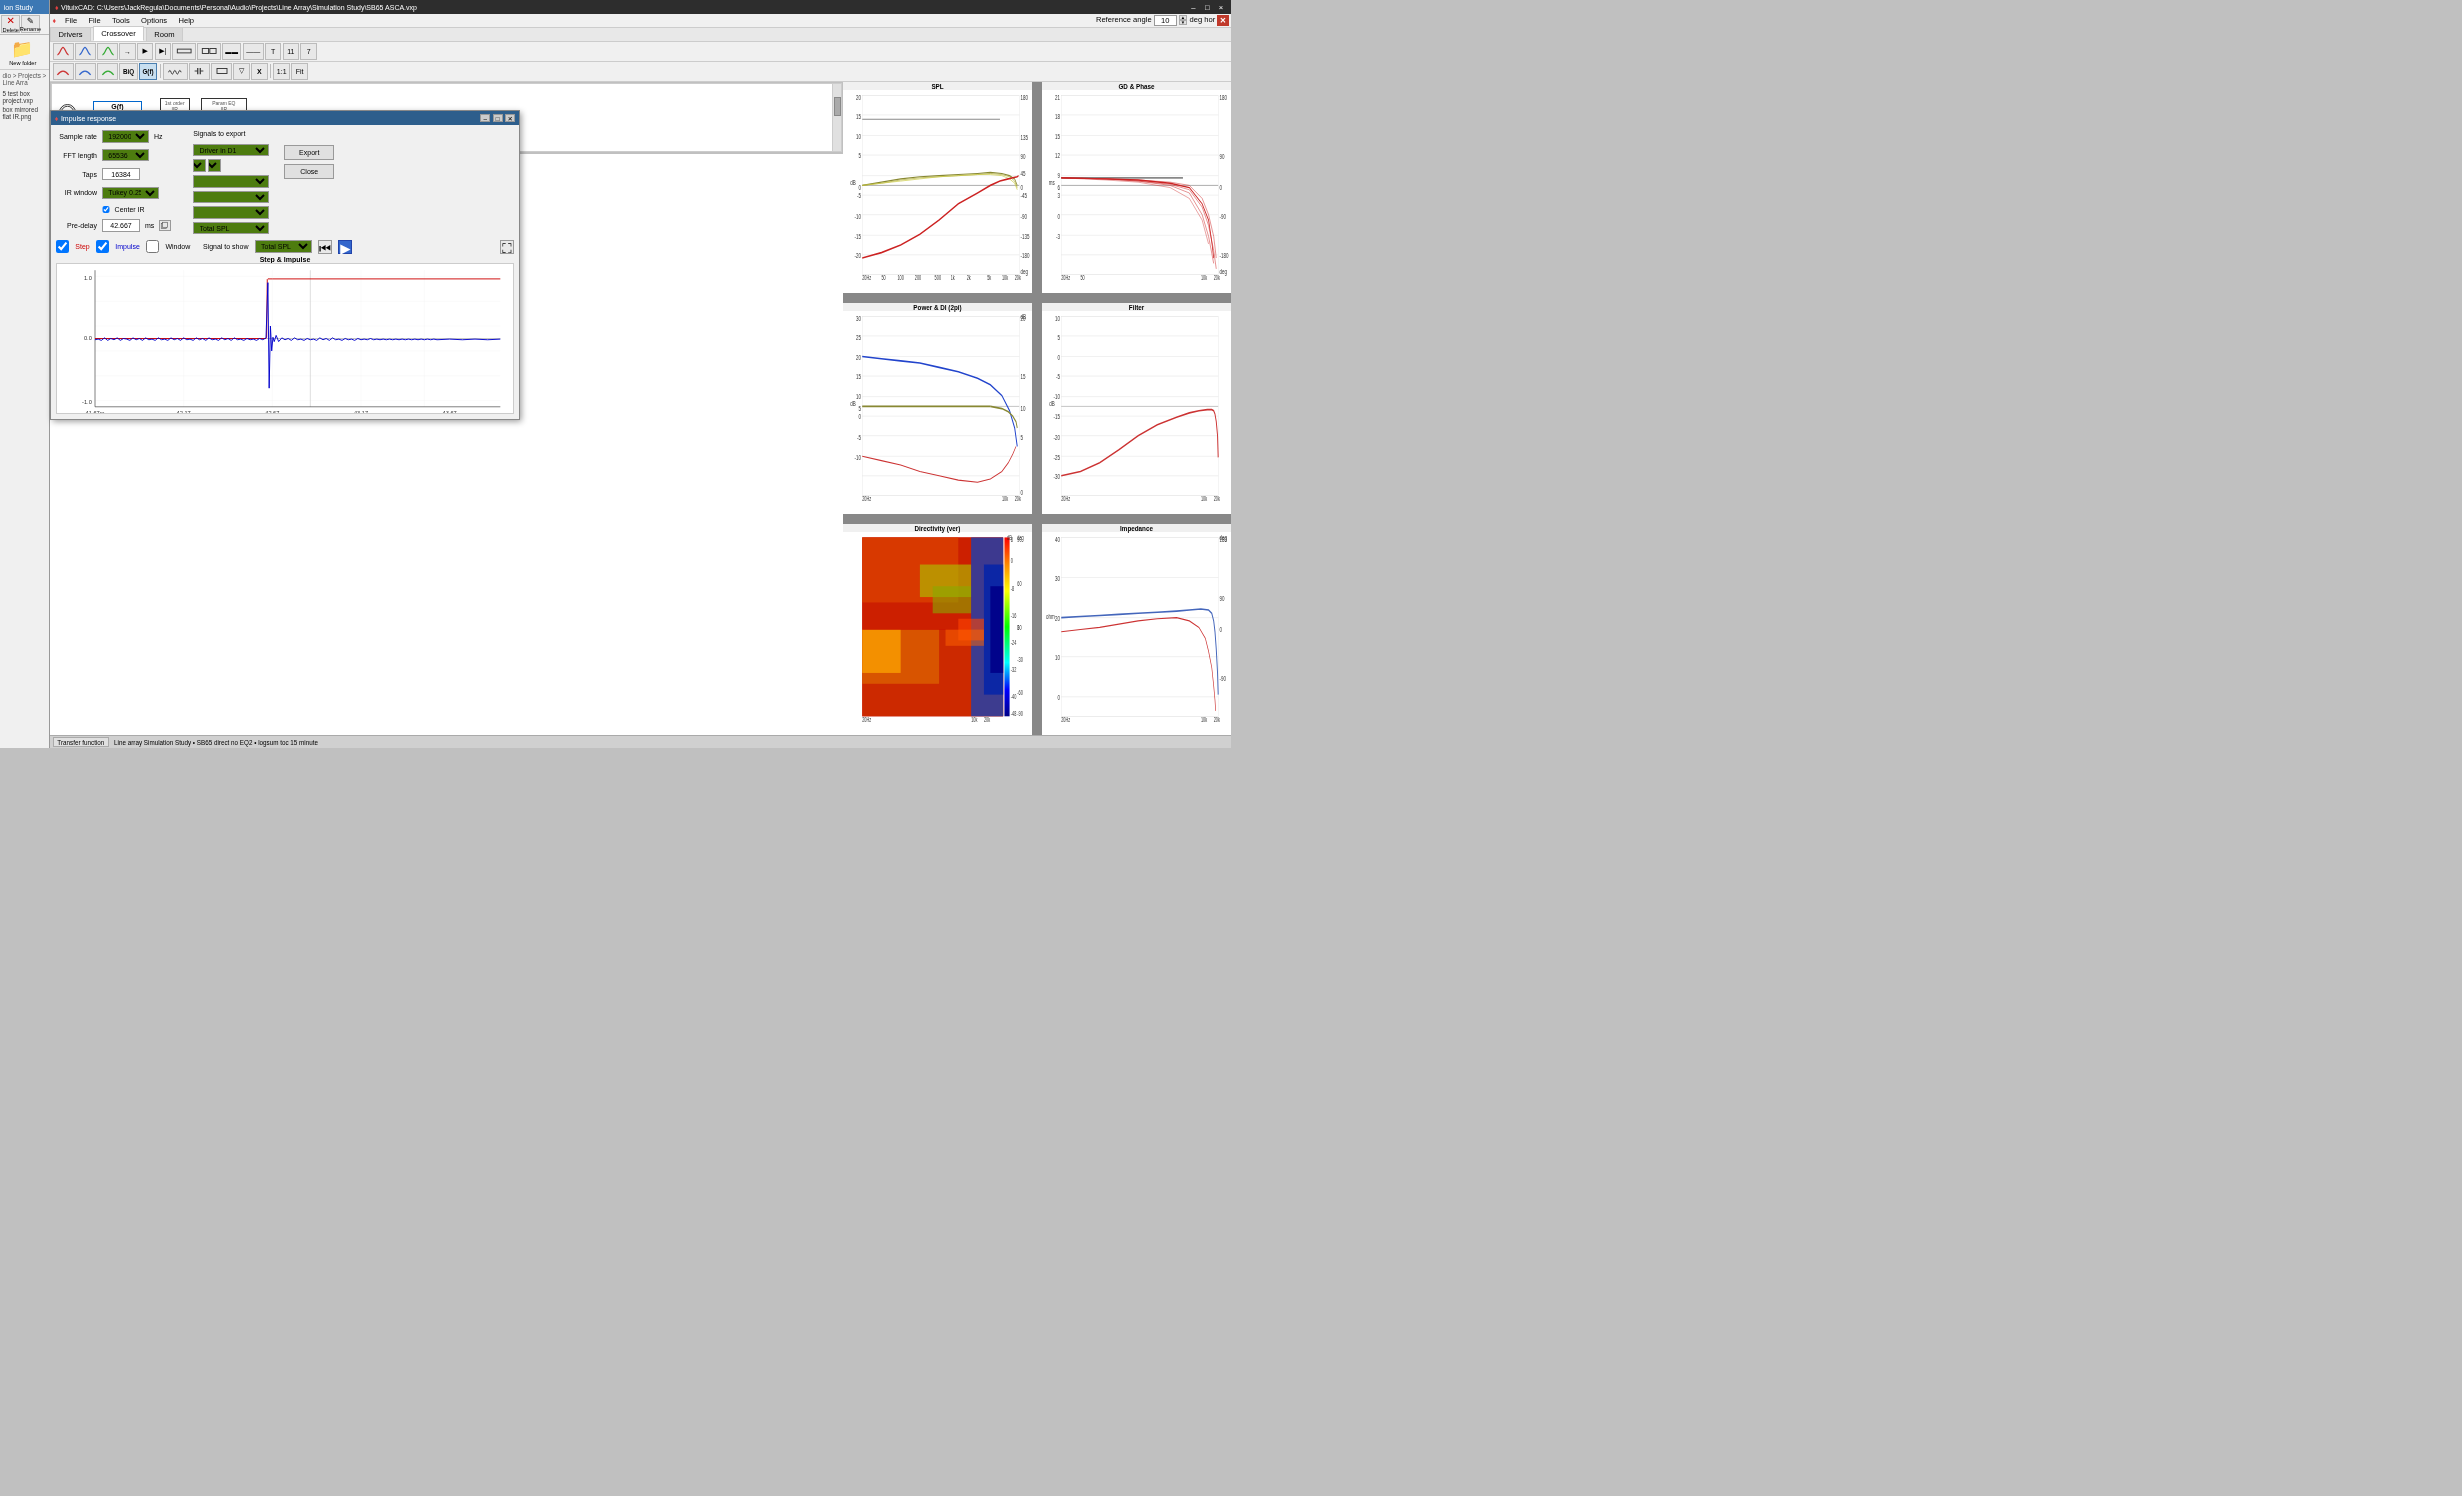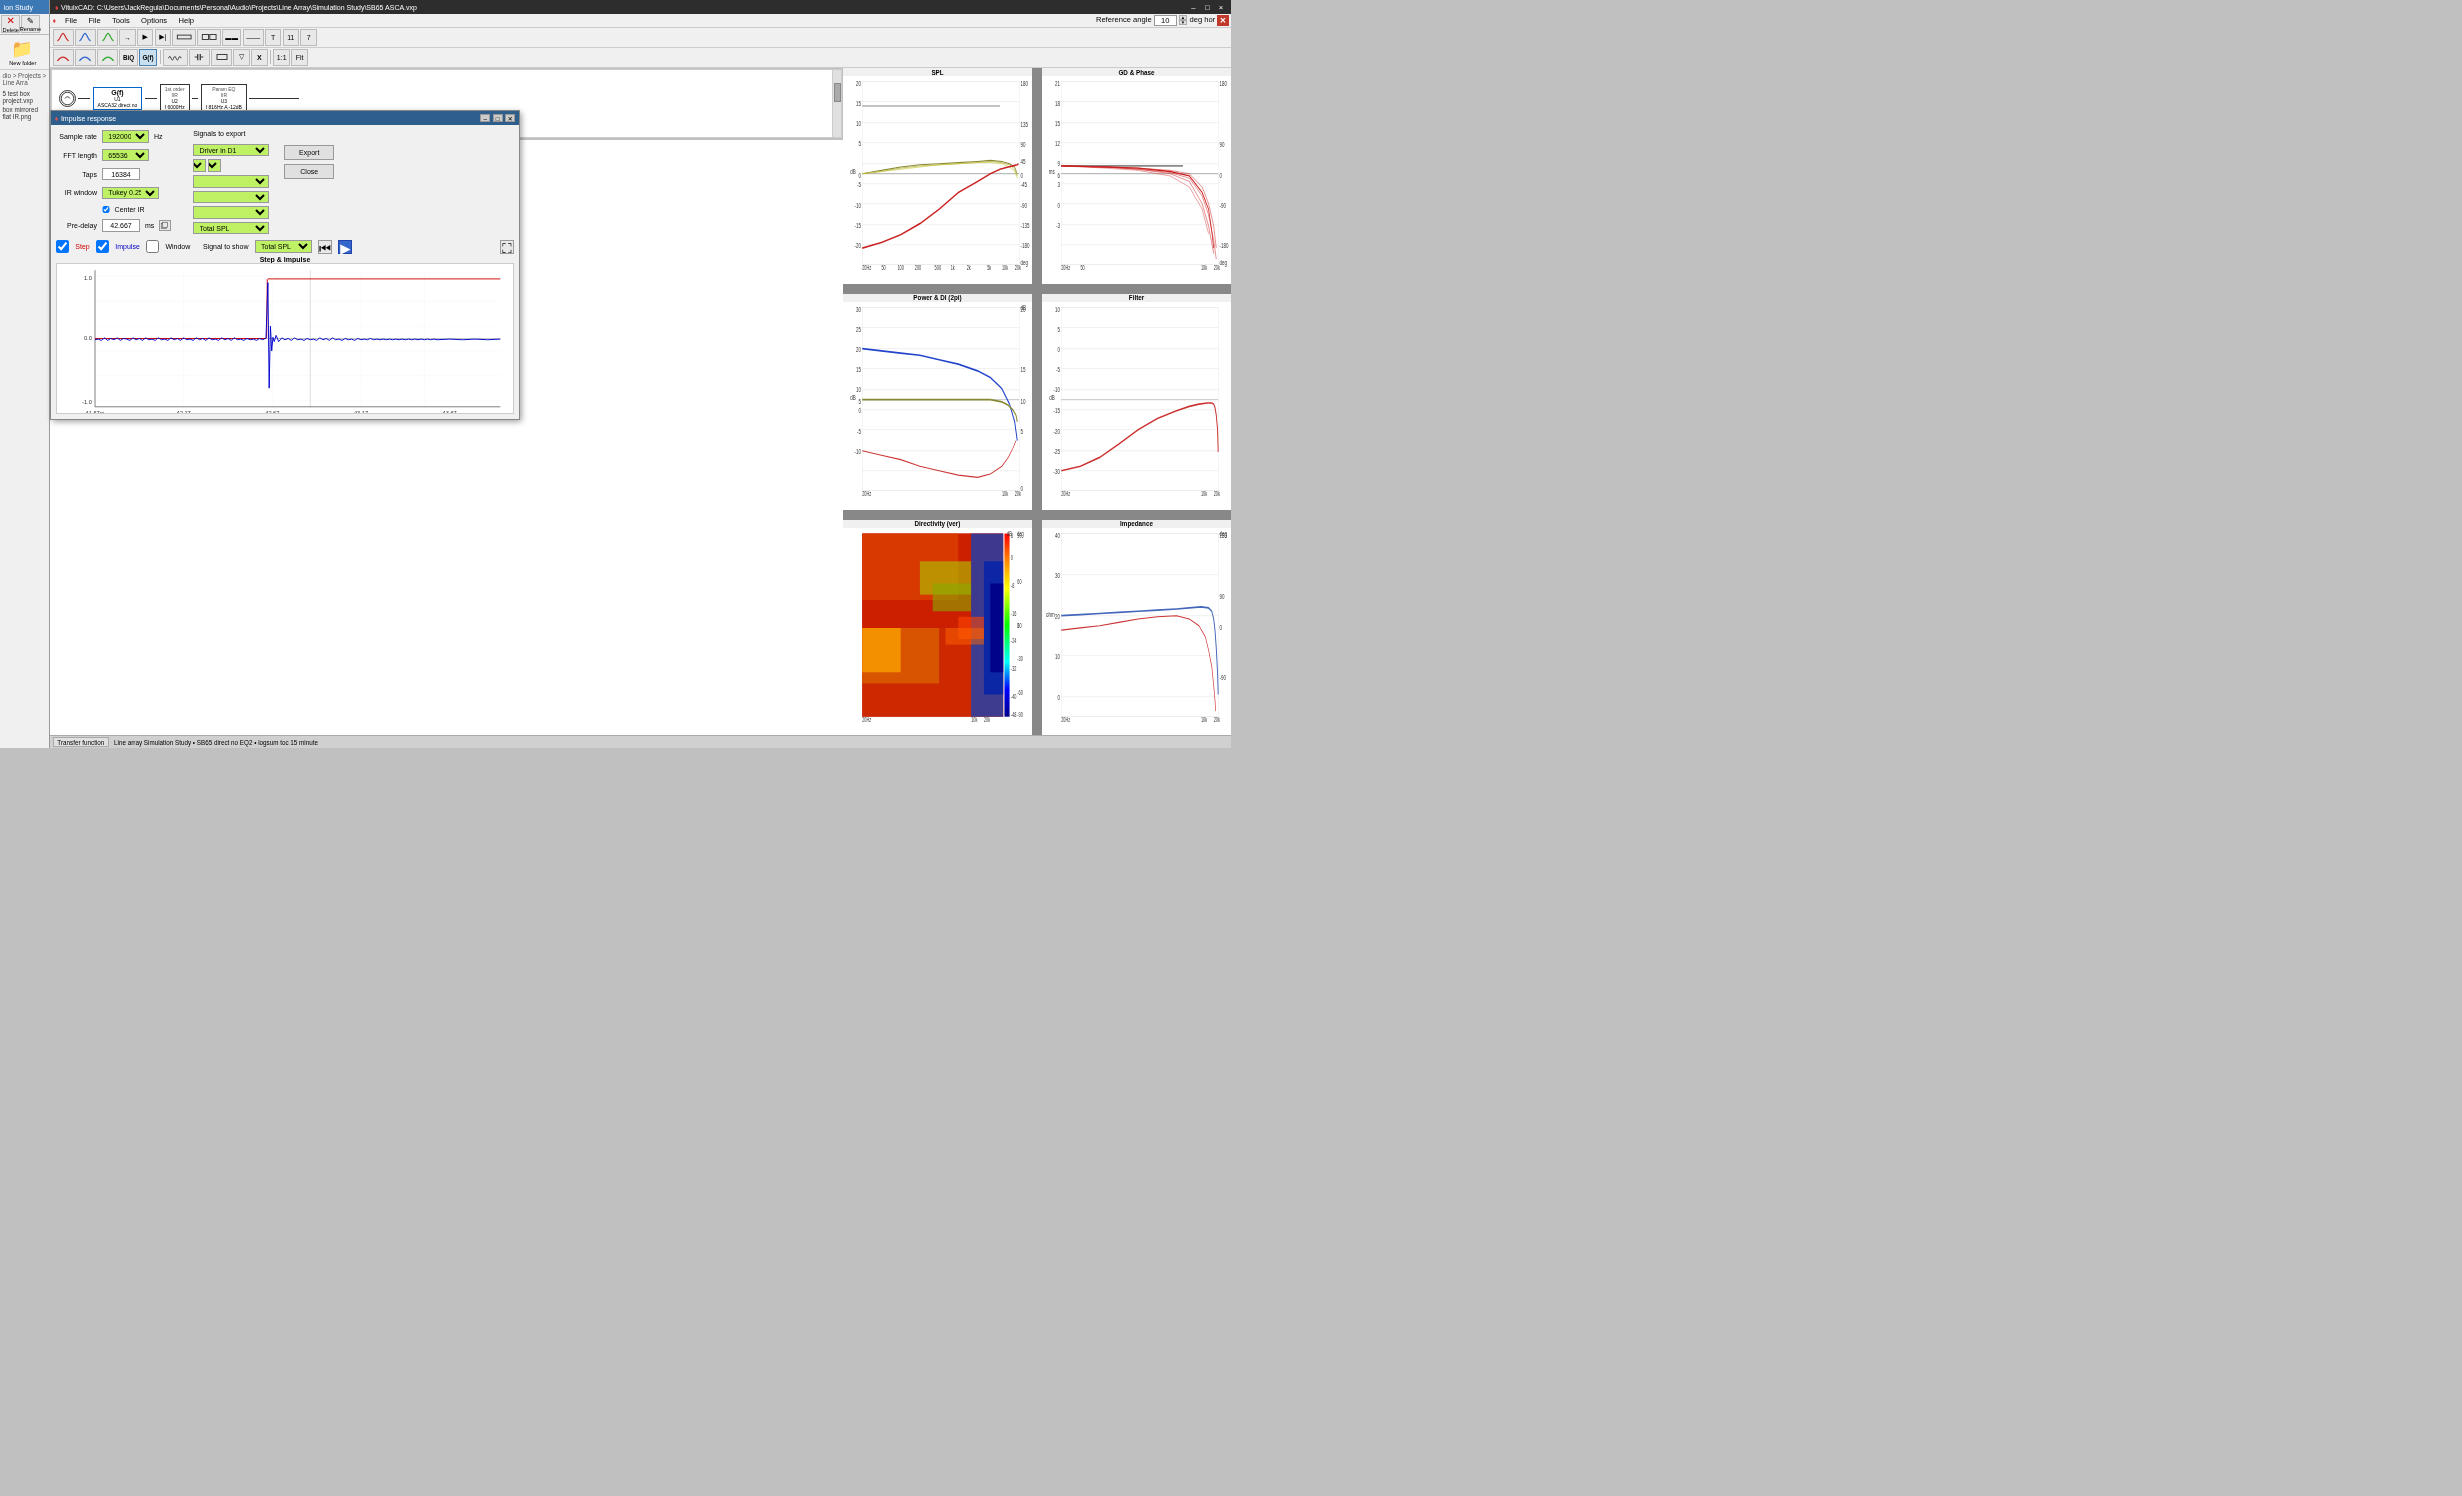--- a/index.html
+++ b/index.html
@@ -222,21 +222,21 @@
       display: flex; align-items: center; justify-content: center;
     }
 
     .ir-body { padding: 5px; }
 
     .ir-row { display: flex; align-items: center; gap: 5px; margin-bottom: 3.8px; }
     .ir-label { font-size: 7px; min-width: 41px; text-align: right; }
     .ir-select {
       height: 12.6px;
       border: 0.6px solid #999;
-      background: #bef264;
+      background: #4d7c0f;
       font-size: 7px;
       padding: 0 1.3px;
     }
     .ir-input {
       height: 12.6px;
       border: 0.6px solid #999;
       background: #fff;
       font-size: 7px;
       padding: 0 3px;
       text-align: center;
@@ -419,20 +419,25 @@
       <input class="ref-input" type="text" value="10" style="">
       <div class="ref-spinners">
         <button class="ref-spinner-btn">▲</button>
         <button class="ref-spinner-btn">▼</button>
       </div>
       <span>deg hor</span>
       <button class="ref-close-btn">✕</button>
     </div>
   </div>
 
+  <div class="tab-bar">
+    <div class="tab">Drivers</div>
+    <div class="tab active">Crossover</div>
+    <div class="tab">Room</div>
+  </div>
 
   <div class="toolbar">
 
     <button class="tb-btn" style="color:#cc3333;">
       <svg width="14" height="10" viewBox="0 0 22 16">
           <path d="M2,14 C6,14 8,2 11,2 C14,2 16,14 20,14" stroke="#cc3333" fill="none" stroke-width="2"></path>
         </svg>
     </button>
     <button class="tb-btn">
       <svg width="14" height="10" viewBox="0 0 22 16">

